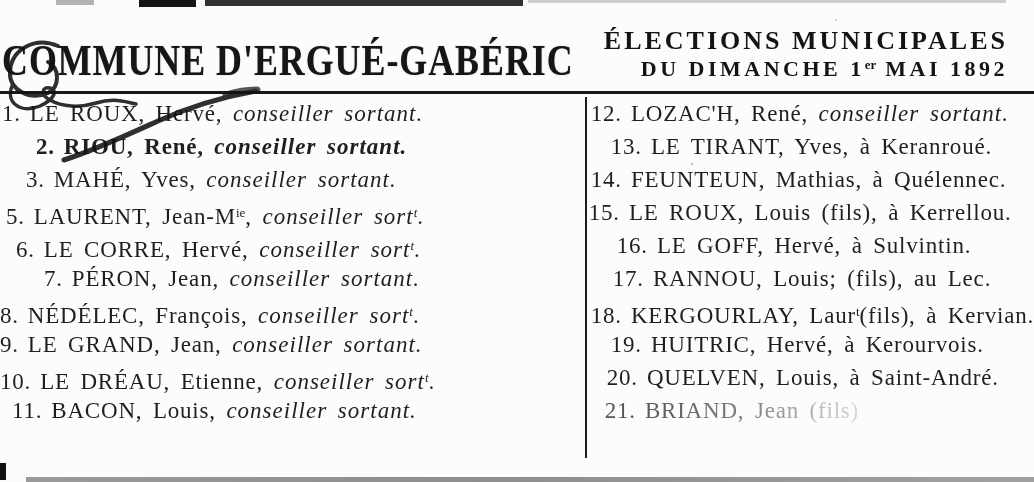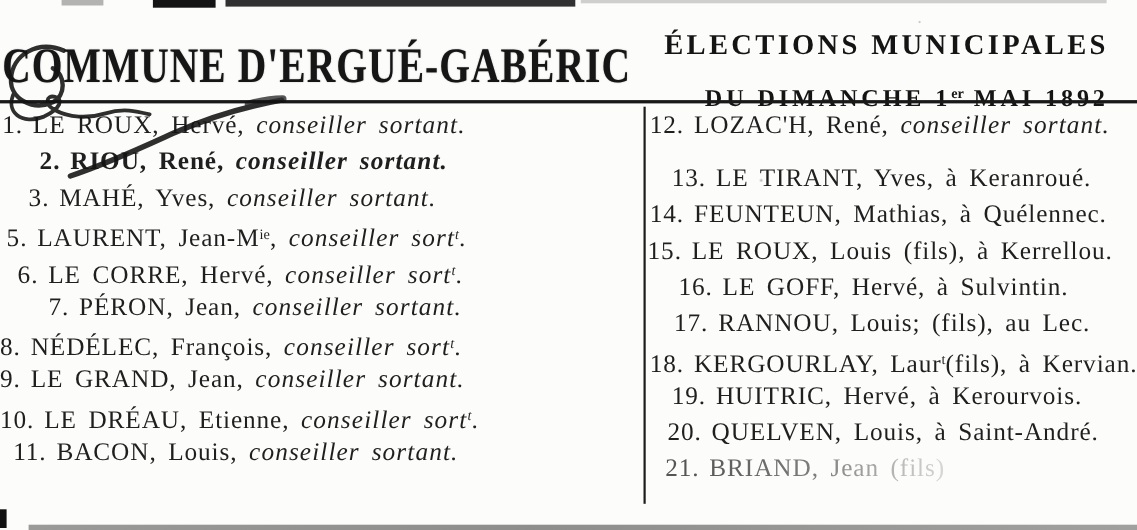--- a/index.html
+++ b/index.html
@@ -27,21 +27,21 @@
     transform:scale(.97,1.22);transform-origin:left top;
     color:#161616;text-shadow:0 0 1px rgba(60,60,60,.5);
   }
   .elections{
     position:absolute;right:26px;top:26px;text-align:right;color:#141414;
   }
   .elections-title{
     font-size:26px;font-weight:bold;letter-spacing:3px;white-space:nowrap;text-align:center;
   }
   .elections-date{
-    font-size:22px;font-weight:bold;letter-spacing:3.5px;white-space:nowrap;margin-top:20px;
+    font-size:22px;font-weight:bold;letter-spacing:3.5px;white-space:nowrap;margin-top:0;
   }
   .rule{position:absolute;left:0;top:91px;width:1034px;height:3px;background:#191919;}
 
   .columns{position:absolute;left:0;top:97px;width:1034px;display:flex;}
   .col-left{width:595px;}
   .divider{width:2px;height:361px;background:#1c1c1c;}
   .col-right{flex:1;padding-left:2px;}
 
   .row{height:33px;line-height:33px;font-size:23px;white-space:nowrap;
        letter-spacing:.8px;word-spacing:4px;color:#1f1f1f;}
@@ -89,21 +89,21 @@
         <div class="row" style="padding-left: 16px;"><span class="num">6.</span><span><span class="seg roman">LE CORRE, Hervé, </span><span class="seg italic">conseiller sort</span><span class="seg italic-sup">t</span><span class="seg roman">.</span></span></div>
         <div class="row" style="padding-left: 20px; margin-left: 24px;"><span class="num">7.</span><span><span class="seg roman">PÉRON, Jean, </span><span class="seg italic">conseiller sortant.</span></span></div>
         <div class="row"><span class="num">8.</span><span><span class="seg roman">NÉDÉLEC, François, </span><span class="seg italic">conseiller sort</span><span class="seg italic-sup">t</span><span class="seg roman">.</span></span></div>
         <div class="row"><span class="num">9.</span><span><span class="seg roman">LE GRAND, Jean, </span><span class="seg italic">conseiller sortant.</span></span></div>
         <div class="row"><span class="num">10.</span><span><span class="seg roman">LE DRÉAU, Etienne, </span><span class="seg italic">conseiller sort</span><span class="seg italic-sup">t</span><span class="seg roman">.</span></span></div>
         <div class="row" style="padding-left: 12px;"><span class="num">11.</span><span><span class="seg roman">BACON, Louis, </span><span class="seg italic">conseiller sortant.</span></span></div>
       </section>
     <div class="divider"></div>
     <section class="col-right" id="col-right">
         <div class="row" style="padding-left: 2px;"><span class="num">12.</span><span><span class="seg roman">LOZAC'H, René, </span><span class="seg italic">conseiller sortant.</span></span></div>
-        <div class="row" style="padding-left: 22px; margin-top: 15px;"><span class="num">13.</span><span><span class="seg roman">LE TIRANT, Yves, à Keranroué.</span></span></div>
+        <div class="row" style="padding-left: 22px;"><span class="num">13.</span><span><span class="seg roman">LE TIRANT, Yves, à Keranroué.</span></span></div>
         <div class="row" style="padding-left: 2px;"><span class="num">14.</span><span><span class="seg roman">FEUNTEUN, Mathias, à Quélennec.</span></span></div>
         <div class="row" style="padding-left: 0px;"><span class="num">15.</span><span><span class="seg roman">LE ROUX, Louis (fils), à Kerrellou.</span></span></div>
         <div class="row" style="padding-left: 28px;"><span class="num">16.</span><span><span class="seg roman">LE GOFF, Hervé, à Sulvintin.</span></span></div>
         <div class="row" style="padding-left: 24px;"><span class="num">17.</span><span><span class="seg roman">RANNOU, Louis; (fils), au Lec.</span></span></div>
         <div class="row" style="padding-left: 2px;"><span class="num">18.</span><span><span class="seg roman">KERGOURLAY, Laur</span><span class="seg sup">t</span><span class="seg roman">(fils), à Kervian.</span></span></div>
         <div class="row" style="padding-left: 22px;"><span class="num">19.</span><span><span class="seg roman">HUITRIC, Hervé, à Kerourvois.</span></span></div>
         <div class="row" style="padding-left: 18px;"><span class="num">20.</span><span><span class="seg roman">QUELVEN, Louis, à Saint-André.</span></span></div>
         <div class="row fade-out" style="padding-left: 16px;"><span class="num">21.</span><span><span class="seg roman">BRIAND, Jean (fils)</span></span></div>
       </section>
   </main>

